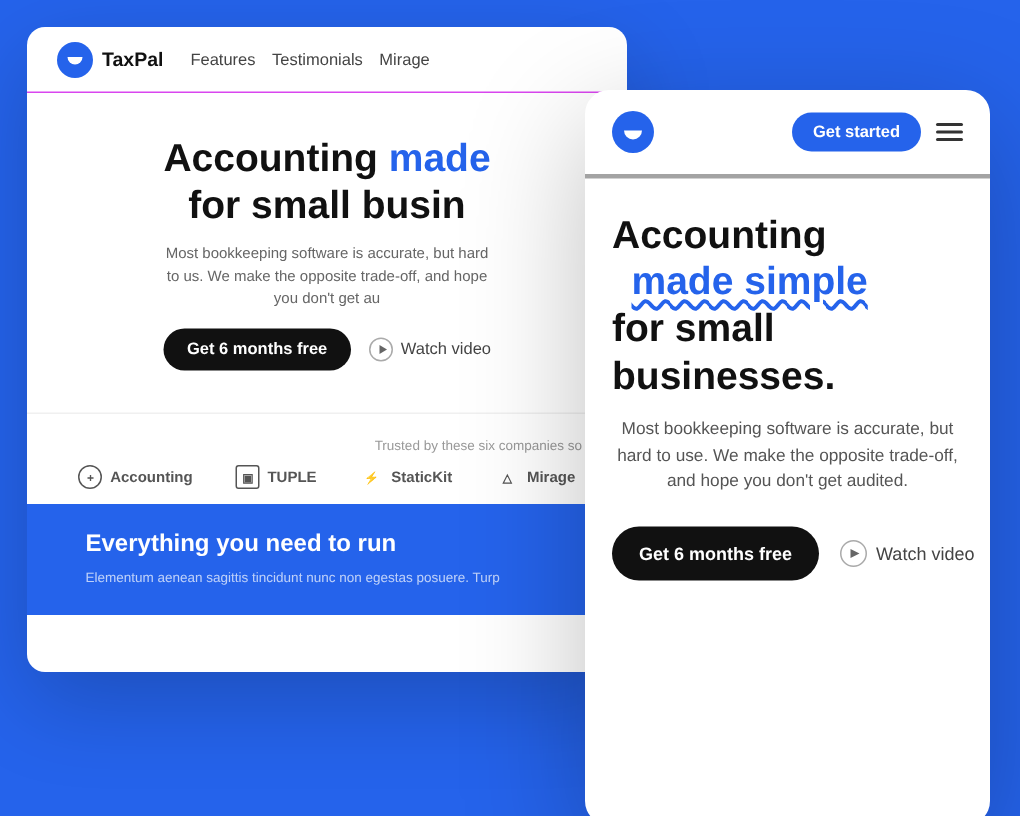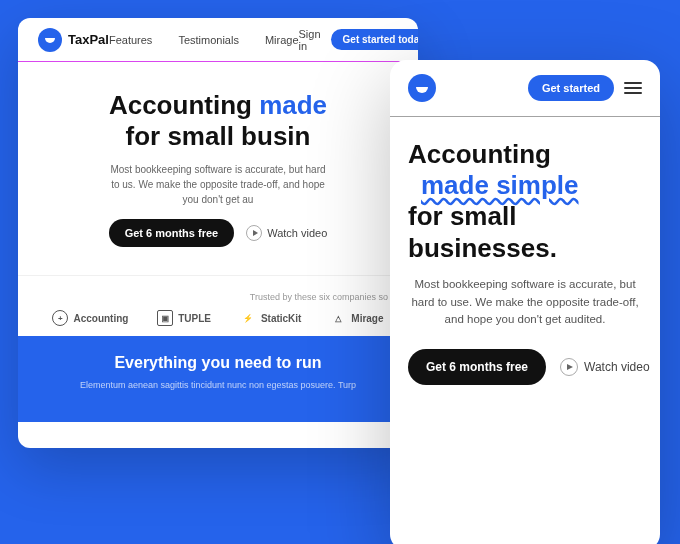--- a/index.html
+++ b/index.html
@@ -57,21 +57,22 @@
       display: block;
       margin-top: 2px;
     }
     .logo-text {
       font-size: 13px;
       font-weight: 700;
       color: #111;
     }
     .desktop-nav-links {
       display: flex;
-      gap: 26px;
+      gap: 11px;
+      margin-left: 18px;
     }
     .desktop-nav-link {
       font-size: 11px;
       color: #444;
       text-decoration: none;
     }
     .desktop-nav-actions {
       margin-left: auto;
       display: flex;
       align-items: center;
@@ -201,23 +202,22 @@
     .company-icon.statickit-icon {
       border-radius: 2px;
     }
     .company-icon.mirage-icon {
       border-radius: 2px;
     }
 
     
     .desktop-bottom-section {
       background: #2563eb;
-      padding: 18px 8px;
-      height: 86px;
-      text-align: center;
+      padding: 18px 39px;
+      height: 74px;
     }
     .desktop-bottom-section h2 {
       font-size: 16px;
       font-weight: 700;
       color: #fff;
       white-space: nowrap;
       overflow: hidden;
     }
     .desktop-bottom-section p {
       font-size: 9px;
@@ -236,21 +236,21 @@
       border-radius: 16px;
       box-shadow: 0 24px 80px rgba(0,0,0,0.25);
       overflow: hidden;
     }
 
     
     .mobile-nav {
       display: flex;
       align-items: center;
       padding: 14px 18px;
-      border-bottom: 1px solid #a3a3a3;
+      border-bottom: 3px solid #a3a3a3;
     }
     .mobile-logo-icon {
       width: 28px;
       height: 28px;
       background: #2563eb;
       border-radius: 50%;
       display: flex;
       align-items: center;
       justify-content: center;
       flex-shrink: 0;
@@ -368,24 +368,20 @@
 
   <nav class="desktop-nav">
     <div class="desktop-logo">
       <div class="logo-icon"></div>
       <span class="logo-text">TaxPal</span>
     </div>
     <div class="desktop-nav-links">
       <a class="desktop-nav-link">Features</a>
       <a class="desktop-nav-link">Testimonials</a>
       <a class="desktop-nav-link">Mirage</a>
-    </div>
-    <div class="desktop-nav-actions">
-      <span class="signin-link">Sign in</span>
-      <button class="get-started-btn">Get started today</button>
     </div>
   </nav>
 
   <div class="desktop-hero">
     <h1>
       Accounting <span class="accent">made</span><br>for small busin
     </h1>
     <p>Most bookkeeping software is accurate, but hard to us. We make the opposite trade-off, and hope you don't get au</p>
     <div class="desktop-cta-row">
       <button class="desktop-cta-btn">Get 6 months free</button>

